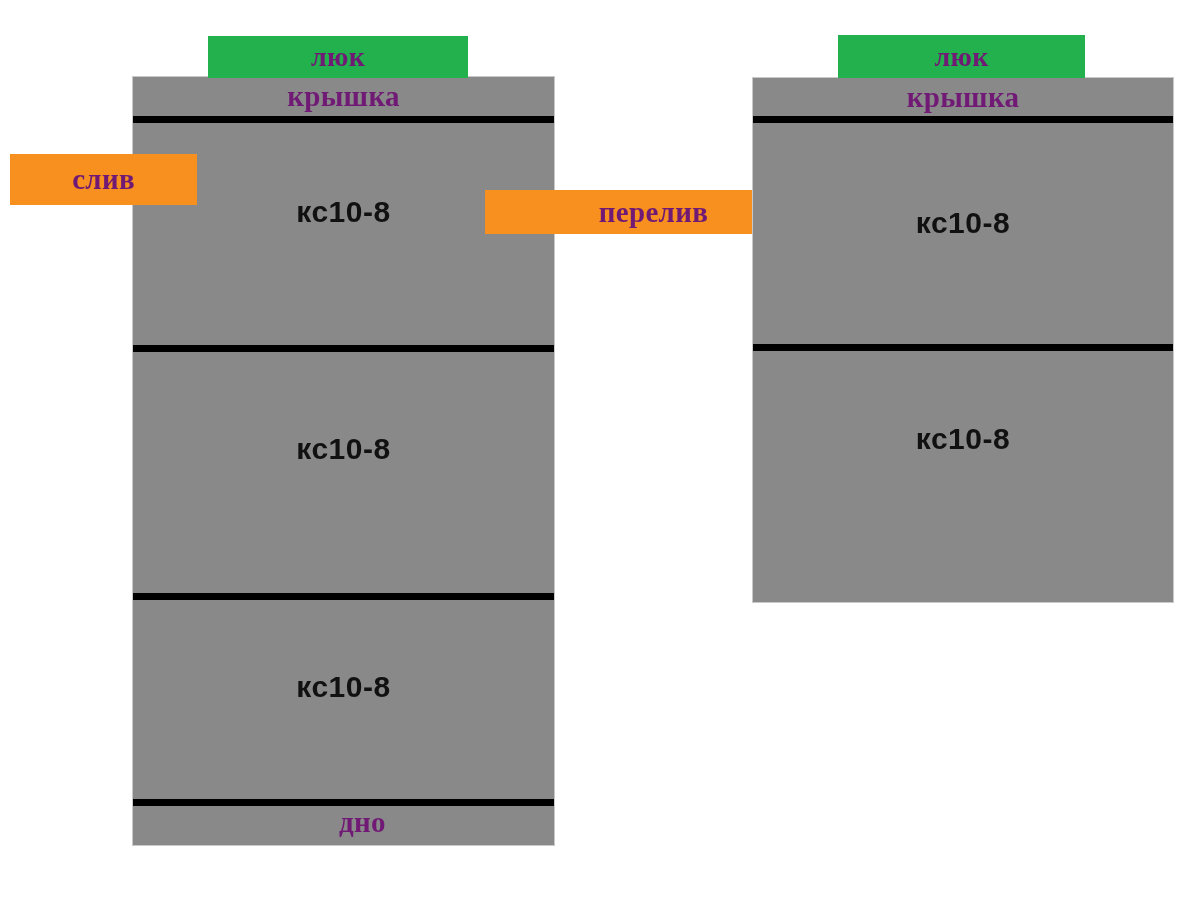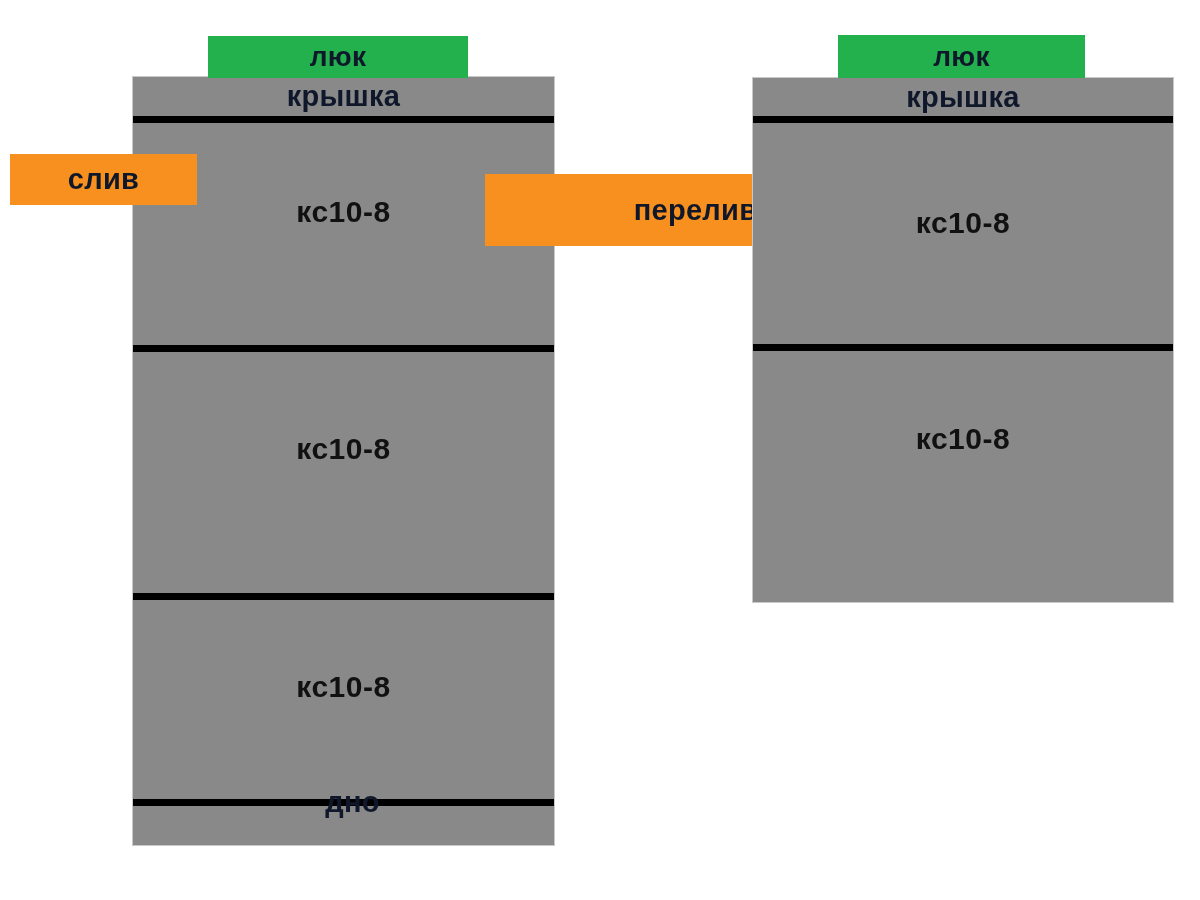--- a/index.html
+++ b/index.html
@@ -46,22 +46,23 @@
   .lbl {
     position: absolute;
     display: flex;
     align-items: flex-start;
     justify-content: center;
     color: #000000;
     white-space: nowrap;
   }
   .bold-label {
     font-weight: bold;
-    color: #0f172a;
+    color: #701a75;
     white-space: nowrap;
+    font-family: Liberation Serif, serif;
   }
   .ring-text {
     font-size: 30px;
     font-weight: bold;
     color: #111111;
     letter-spacing: 0.5px;
   }
   .cover-text {
     font-size: 29px;
     font-weight: bold;
@@ -111,29 +112,29 @@
   </div>
 
   <div class="divider" style="left:133px; top:593px; width:421px;"></div>
 
   <div class="lbl" style="left:132px; top:670px; width:423px; height:40px;">
     <span class="ring-text">кс10-8</span>
   </div>
 
   <div class="divider" style="left:133px; top:799px; width:421px;"></div>
 
-  <div class="lbl" style="left:132px; top:786px; width:441px; height:38px;">
+  <div class="lbl" style="left:132px; top:806px; width:441px; height:38px;padding-left:10px;">
     <span class="bold-label bottom-text">дно</span>
   </div>
 
   <div class="pipe" style="left:10px; top:154px; width:187px; height:51px;">
     <span class="bold-label pipe-text">слив</span>
   </div>
 
-  <div class="pipe" style="left:485px; top:174px; width:337px; height:72px;padding-left:42px;">
+  <div class="pipe" style="left:485px; top:190px; width:337px; height:44px;">
     <span class="bold-label pipe-text">перелив</span>
   </div>
 
   <div class="tank" style="left:752px; top:77px; width:422px; height:526px;"></div>
 
   <div class="hatch" style="left:838px; top:35px; width:247px; height:43px;">
     <span class="bold-label hatch-text">люк</span>
   </div>
 
   <div class="lbl" style="left:752px; top:81px; width:422px; height:38px;">

